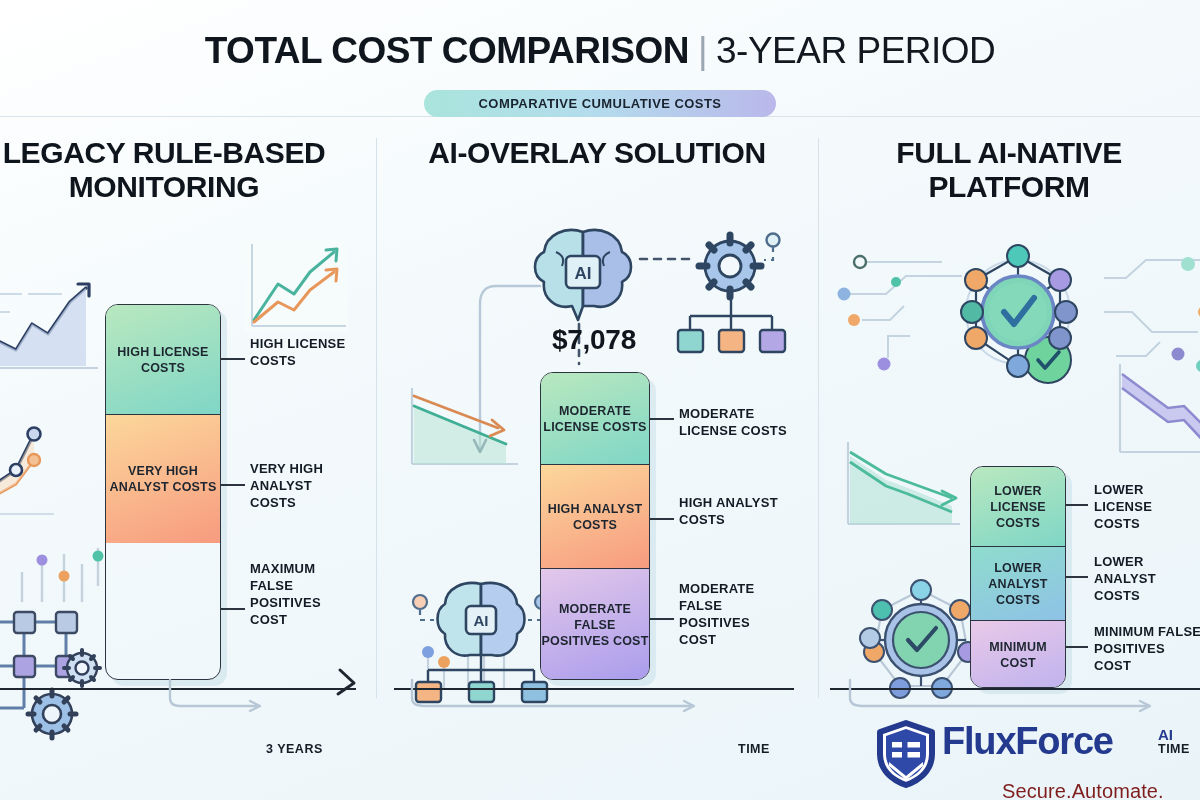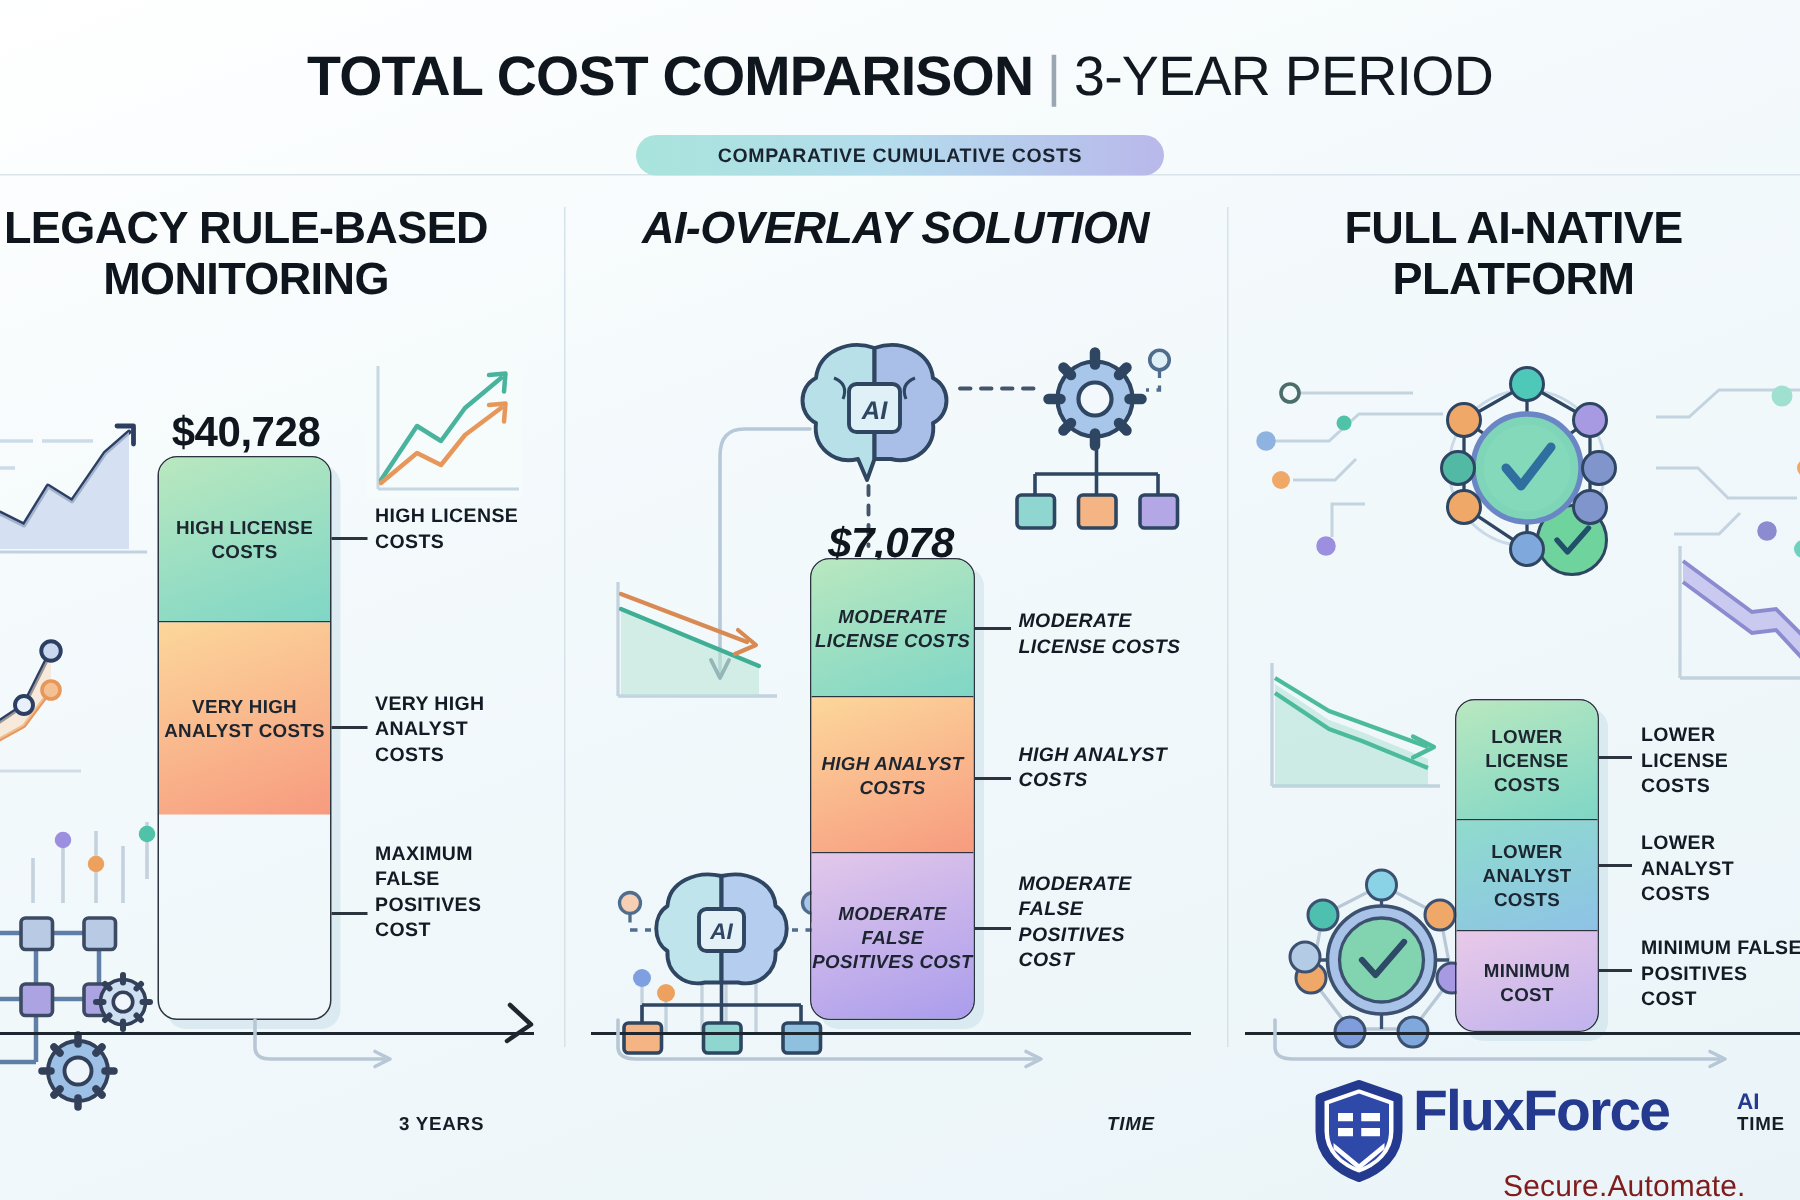--- a/index.html
+++ b/index.html
@@ -38,21 +38,21 @@
   }
   .top-pill {
     position: absolute; top: 90px; left: 424px; width: 352px;
   }
 
   
   .col {
     position: absolute; top: 118px; height: 612px;
   }
   .col-1 { left: 0;   width: 376px; }
-  .col-2 { left: 376px; width: 442px; font-style: italic; }
+  .col-2 { left: 376px; width: 442px; }
   .col-3 { left: 818px; width: 382px; }
 
   .col-divider {
     position: absolute; top: 138px; width: 1px; height: 560px;
     background: #d6e2ea;
   }
   .div-1 { left: 376px; }
   .div-2 { left: 818px; }
 
   .col-title {
@@ -243,21 +243,20 @@
             <line x1="18" y1="0" x2="24" y2="0"></line>
           <line x1="-16" y1="-16" x2="-12" y2="-12"></line>
             <line x1="12" y1="12" x2="16" y2="16"></line>
           <line x1="16" y1="-16" x2="12" y2="-12"></line>
             <line x1="-12" y1="12" x2="-16" y2="16"></line>
         </g>
       </g>
     </svg>
   </div>
 
-  <div class="bar-total" style="left:44px; top:154px;">$40,728</div>
   <div class="bar" style="left:105px; top:186px; width:116px; height:376px;">
     <div class="seg seg-green" style="height:110px;">HIGH LICENSE COSTS</div>
     <div class="seg seg-orange" style="height:128px;">VERY HIGH ANALYST COSTS</div>
   </div>
 
   <div class="leader" style="left:221px; top:240px; width:24px;"></div>
   <div class="callout" style="left:250px; top:218px; width:96px;">HIGH LICENSE COSTS</div>
 
   <div class="leader" style="left:221px; top:366px; width:24px;"></div>
   <div class="callout" style="left:250px; top:343px; width:104px;">VERY HIGH ANALYST COSTS</div>
@@ -390,21 +389,21 @@
       <line x1="26" y1="100" x2="132" y2="100" stroke="#2e4662" stroke-width="2.4"></line>
       <line x1="26" y1="100" x2="26" y2="112" stroke="#2e4662" stroke-width="2.4"></line>
       <line x1="79" y1="100" x2="79" y2="112" stroke="#2e4662" stroke-width="2.4"></line>
       <line x1="132" y1="100" x2="132" y2="112" stroke="#2e4662" stroke-width="2.4"></line>
       <rect x="14" y="112" width="25" height="20" rx="3" fill="#f5b483" stroke="#2e4662" stroke-width="2.4"></rect>
       <rect x="67" y="112" width="25" height="20" rx="3" fill="#8fd6d0" stroke="#2e4662" stroke-width="2.4"></rect>
       <rect x="120" y="112" width="25" height="20" rx="3" fill="#8fc0e0" stroke="#2e4662" stroke-width="2.4"></rect>
     </svg>
   </div>
 
-  <div class="bar-total" style="left:98px; top:228px;">$7,078</div>
+  <div class="bar-total" style="left:98px; top:206px;">$7,078</div>
   <div class="bar" style="left:164px; top:254px; width:110px; height:308px;">
     <div class="seg seg-green" style="height:92px;">MODERATE LICENSE COSTS</div>
     <div class="seg seg-orange" style="height:104px;">HIGH ANALYST COSTS</div>
     <div class="seg seg-purple" style="height:112px;">MODERATE FALSE POSITIVES COST</div>
   </div>
 
   <div class="leader" style="left:274px; top:300px; width:24px;"></div>
   <div class="callout" style="left:303px; top:288px; width:124px;">MODERATE LICENSE COSTS</div>
 
   <div class="leader" style="left:274px; top:400px; width:24px;"></div>

